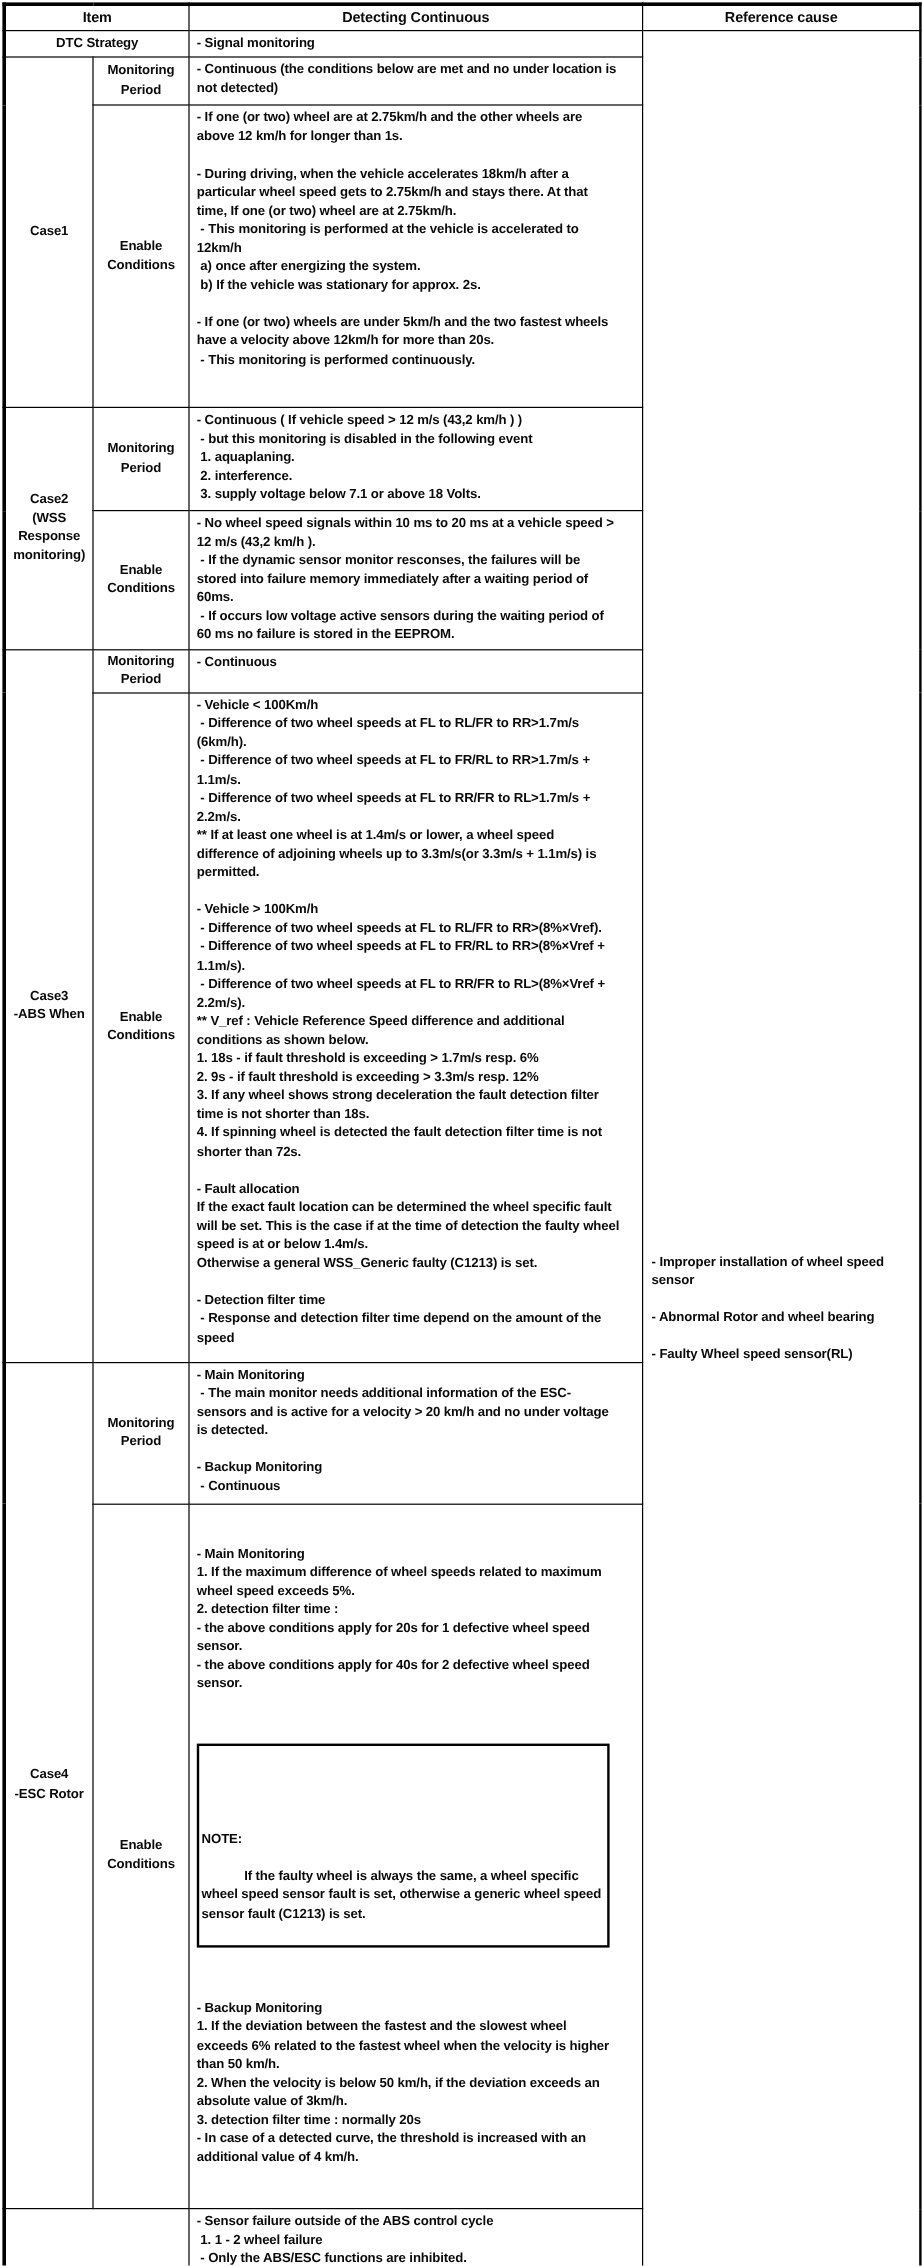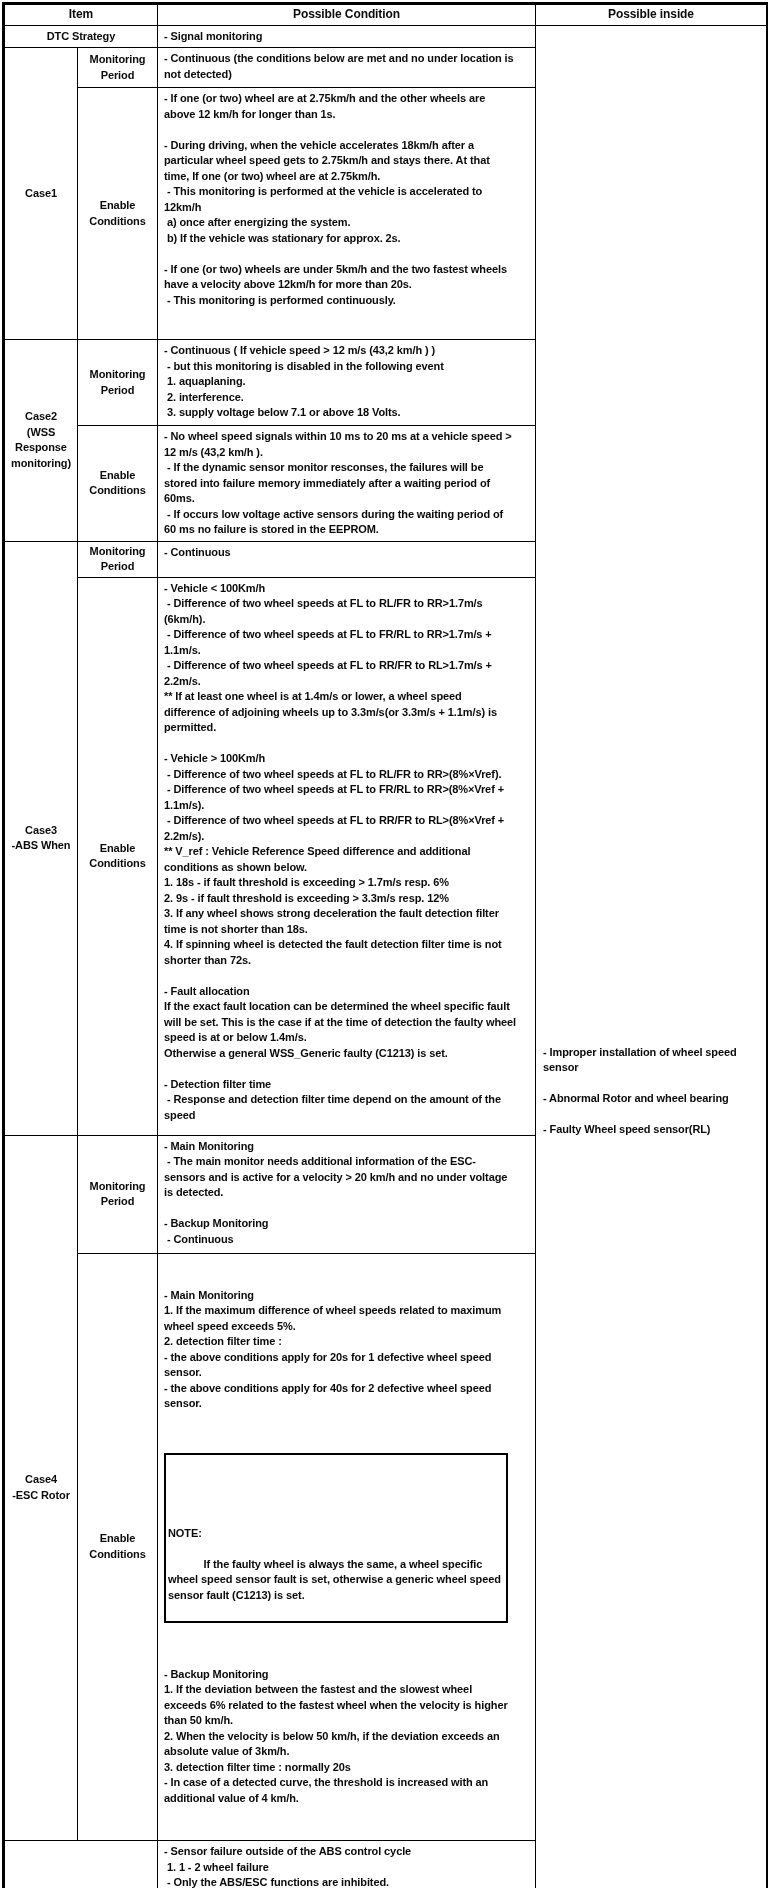--- a/index.html
+++ b/index.html
@@ -34,22 +34,22 @@
   <table class="dtc-table">
     <colgroup>
       <col style="width:74px">
       <col style="width:80px">
       <col style="width:378px">
       <col style="width:232px">
     </colgroup>
     <thead>
       <tr>
         <th class="col-head" colspan="2">Item</th>
-        <th class="col-head">Possible Condition</th>
-        <th class="col-head">Possible inside</th>
+        <th class="col-head">Detecting Continuous</th>
+        <th class="col-head">Reference cause</th>
       </tr>
     </thead>
     <tbody>
       <tr>
         <td class="item-cell" colspan="2" style="height:20px">DTC Strategy</td>
         <td class="cond-cell">- Signal monitoring</td>
         <td class="cause-cell" rowspan="10"><span>- Improper installation of wheel speed sensor
 
 - Abnormal Rotor and wheel bearing
 

